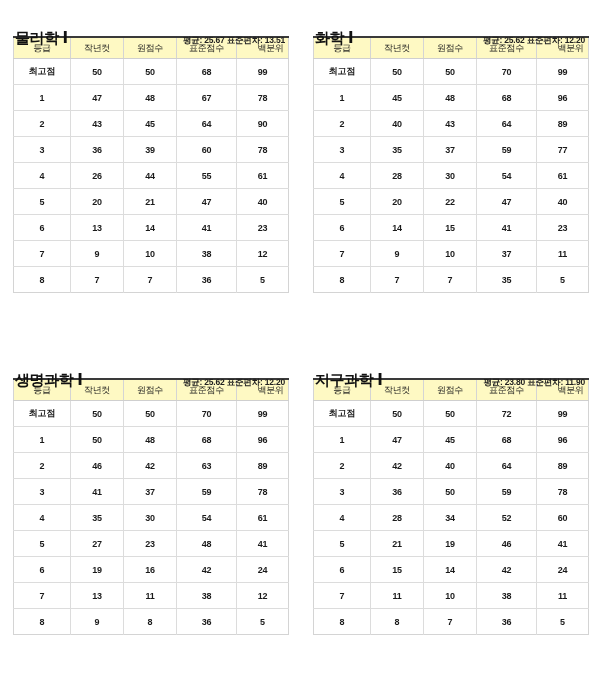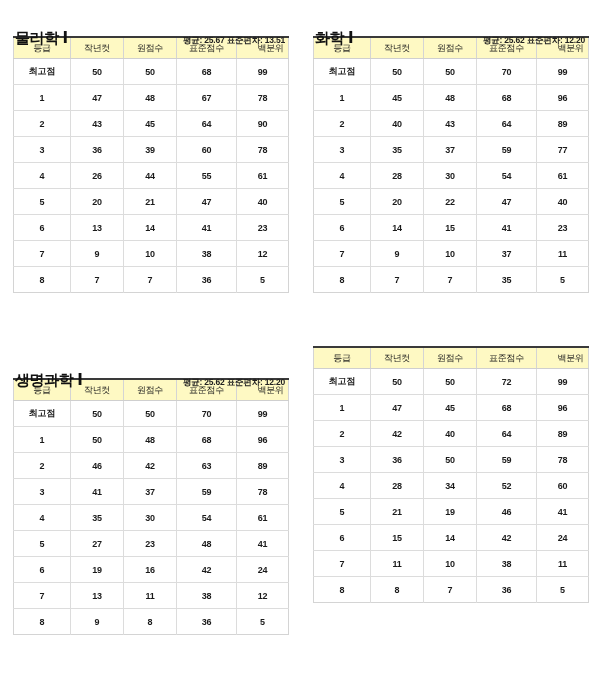--- a/index.html
+++ b/index.html
@@ -363,20 +363,24 @@
             <td>8</td>
             <td>9</td>
             <td class="raw-score">8</td>
             <td>36</td>
             <td>5</td>
           </tr>
         </tbody>
       </table>
     </div>
     <div class="panel">
+      <div class="panel-head">
+        <div class="subject-title">지구과학 Ⅰ</div>
+        <div class="stats">평균: 23.80 표준편차: 11.90</div>
+      </div>
       <table class="score-table">
         <colgroup>
           <col class="c-grade">
           <col class="c-last">
           <col class="c-raw">
           <col class="c-std">
           <col class="c-pct">
         </colgroup>
         <thead>
           <tr>

